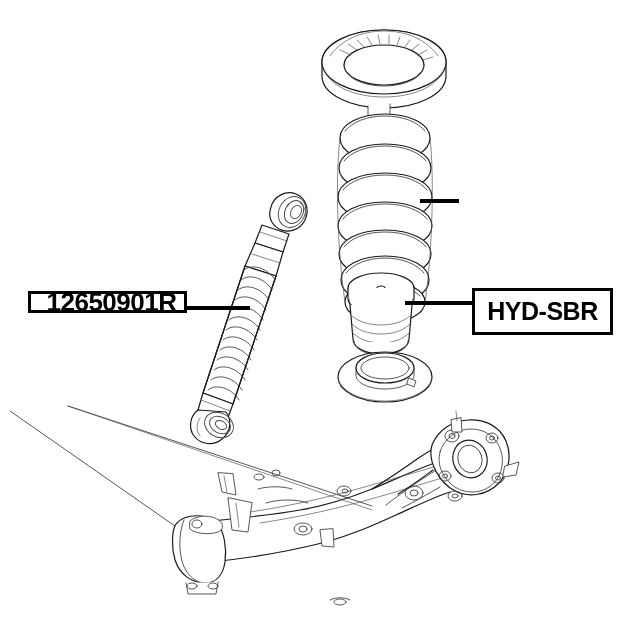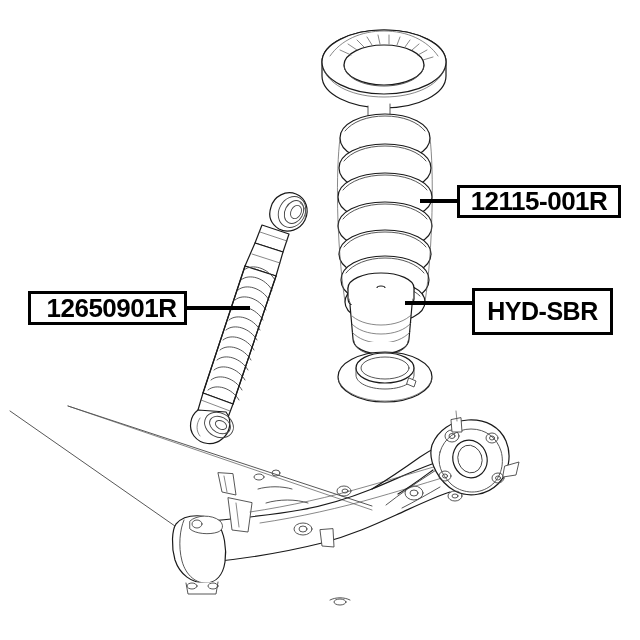--- a/index.html
+++ b/index.html
@@ -45,21 +45,21 @@
     left: 457px;
     top: 185px;
     width: 164px;
     height: 33px;
     font-size: 26px;
   }
   #label-shock {
     left: 28px;
     top: 291px;
     width: 159px;
-    height: 34px;
+    height: 22px;
     font-size: 26px;
     padding-left: 8px;
   }
   #label-bumpstop {
     left: 472px;
     top: 288px;
     width: 141px;
     height: 47px;
     font-size: 25px;
   }
@@ -339,19 +339,18 @@
       <ellipse class="thin" cx="340" cy="602" rx="6" ry="3"></ellipse>
     </g>
 
     <g>
       <line class="lead" x1="420" y1="201" x2="459" y2="201"></line>
       <line class="lead" x1="186" y1="308" x2="250" y2="308"></line>
       <line class="lead" x1="405" y1="303" x2="474" y2="303"></line>
     </g>
   </svg>
 
-  <div class="part-label-box" id="label-spring">12115-001R</div>
 
   <div class="part-label-box" id="label-shock">12650901R</div>
 
   <div class="part-label-box" id="label-bumpstop">HYD-SBR</div>
 
 </div>
 
 </body></html>

